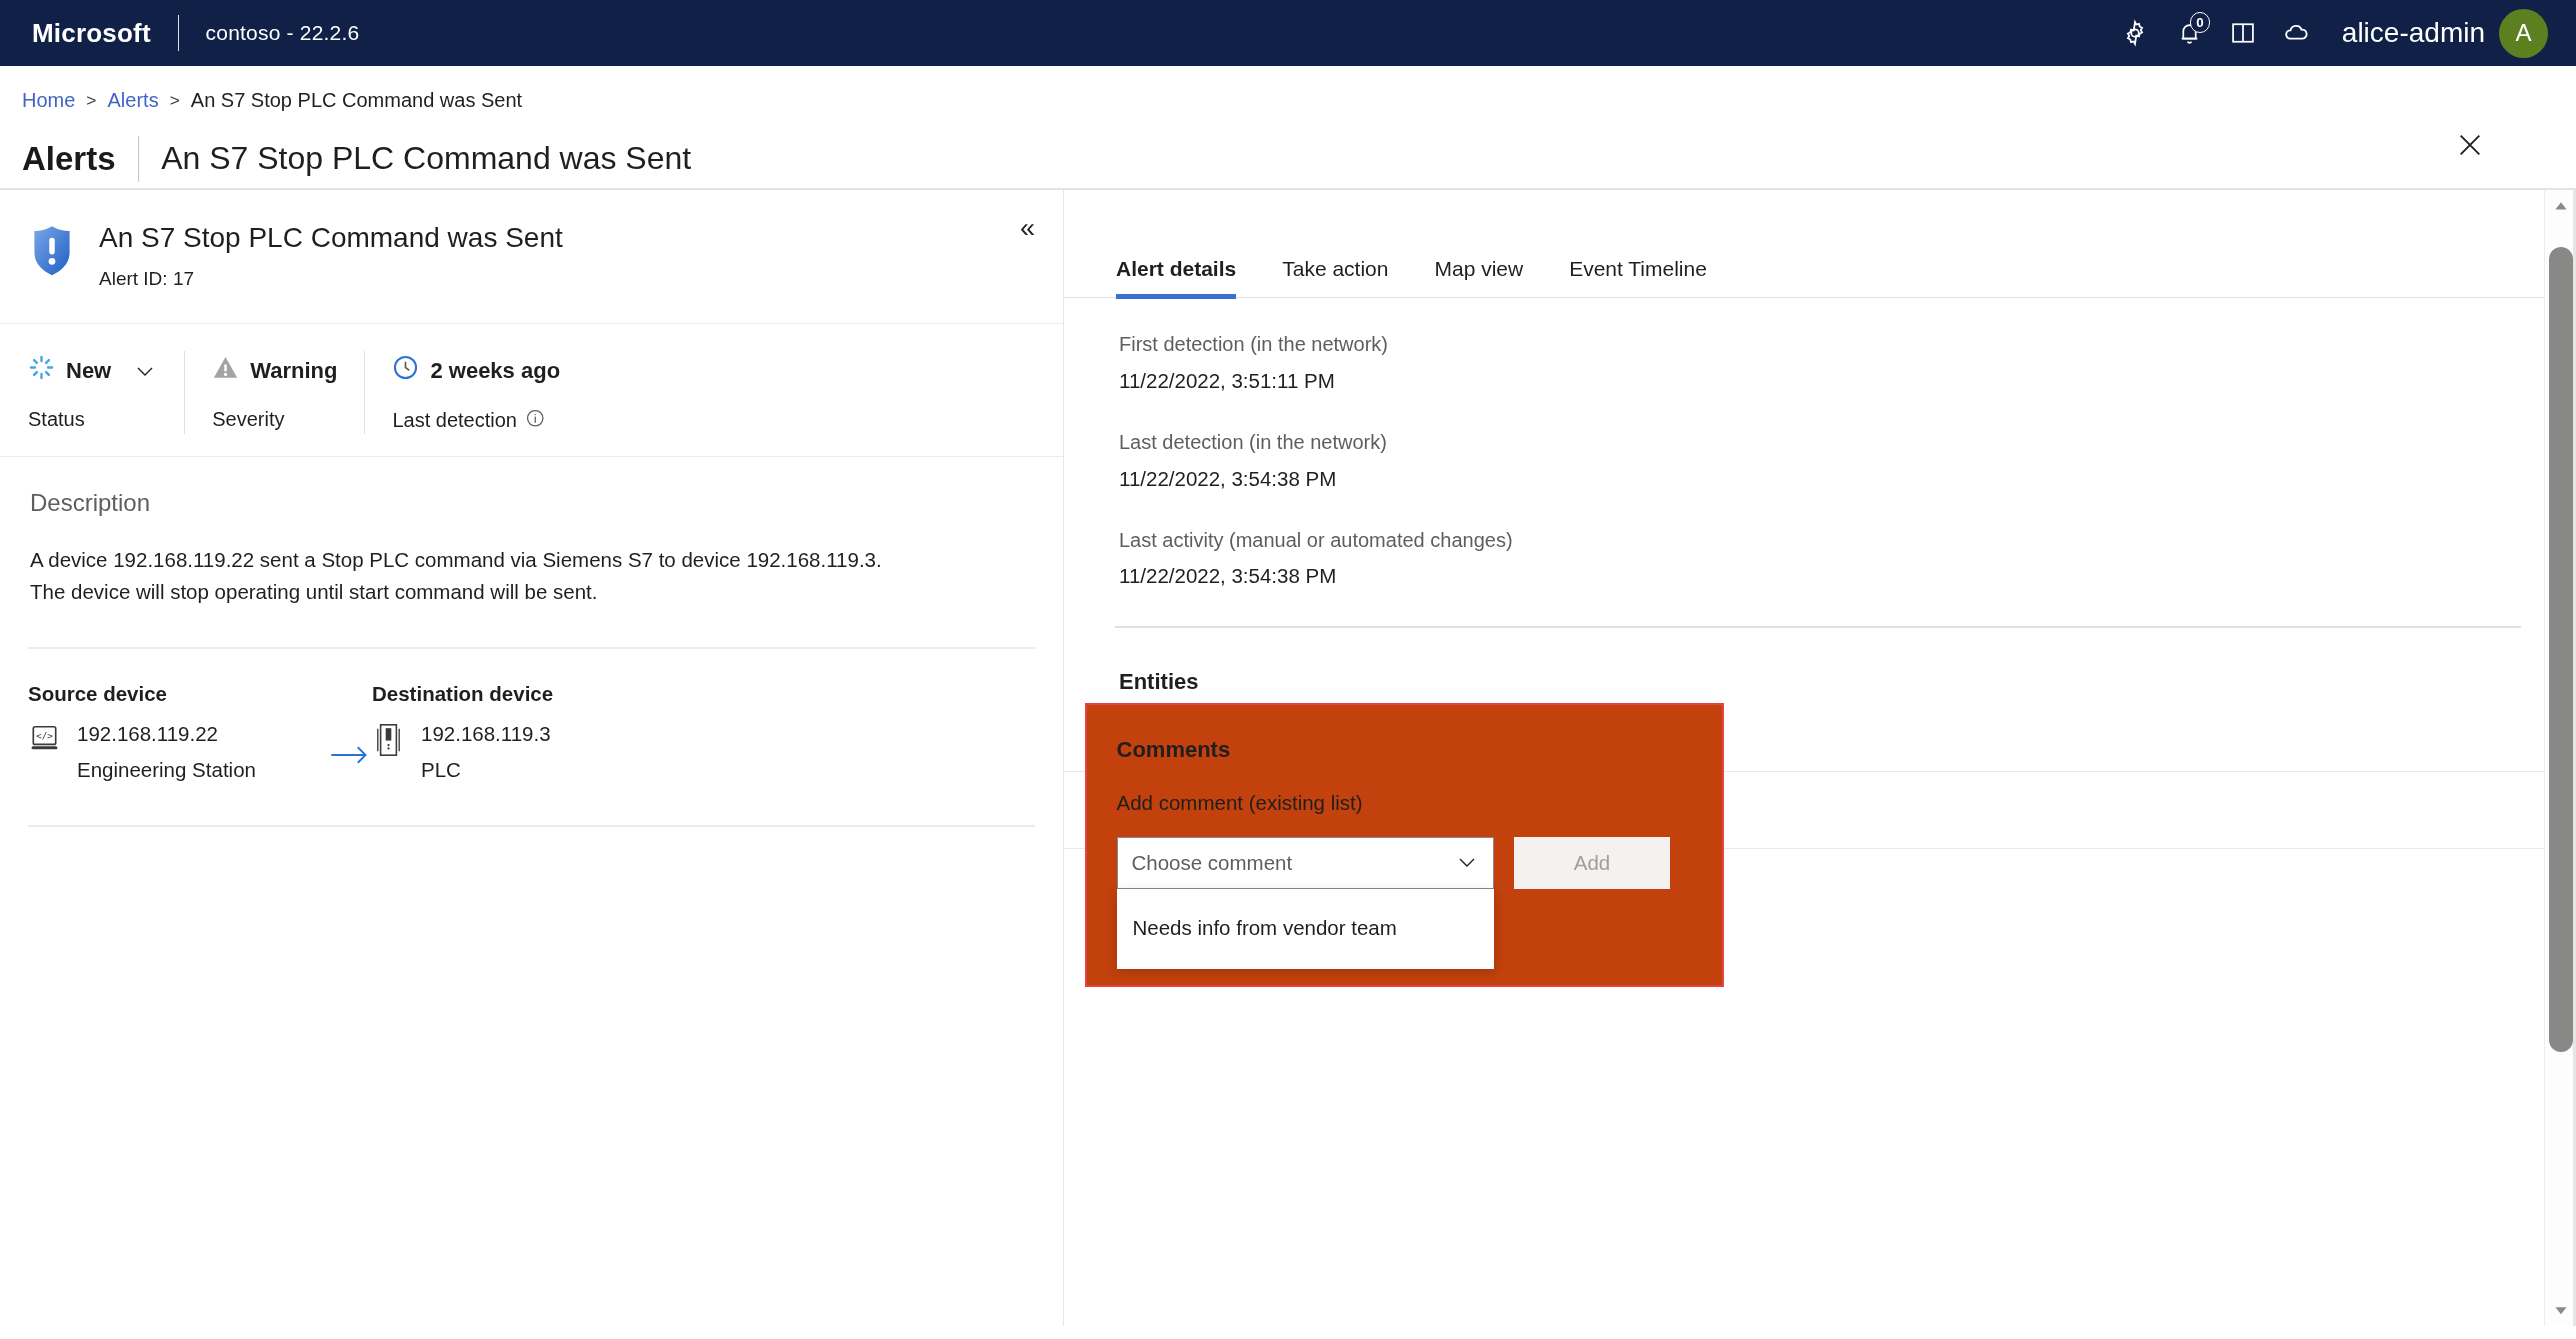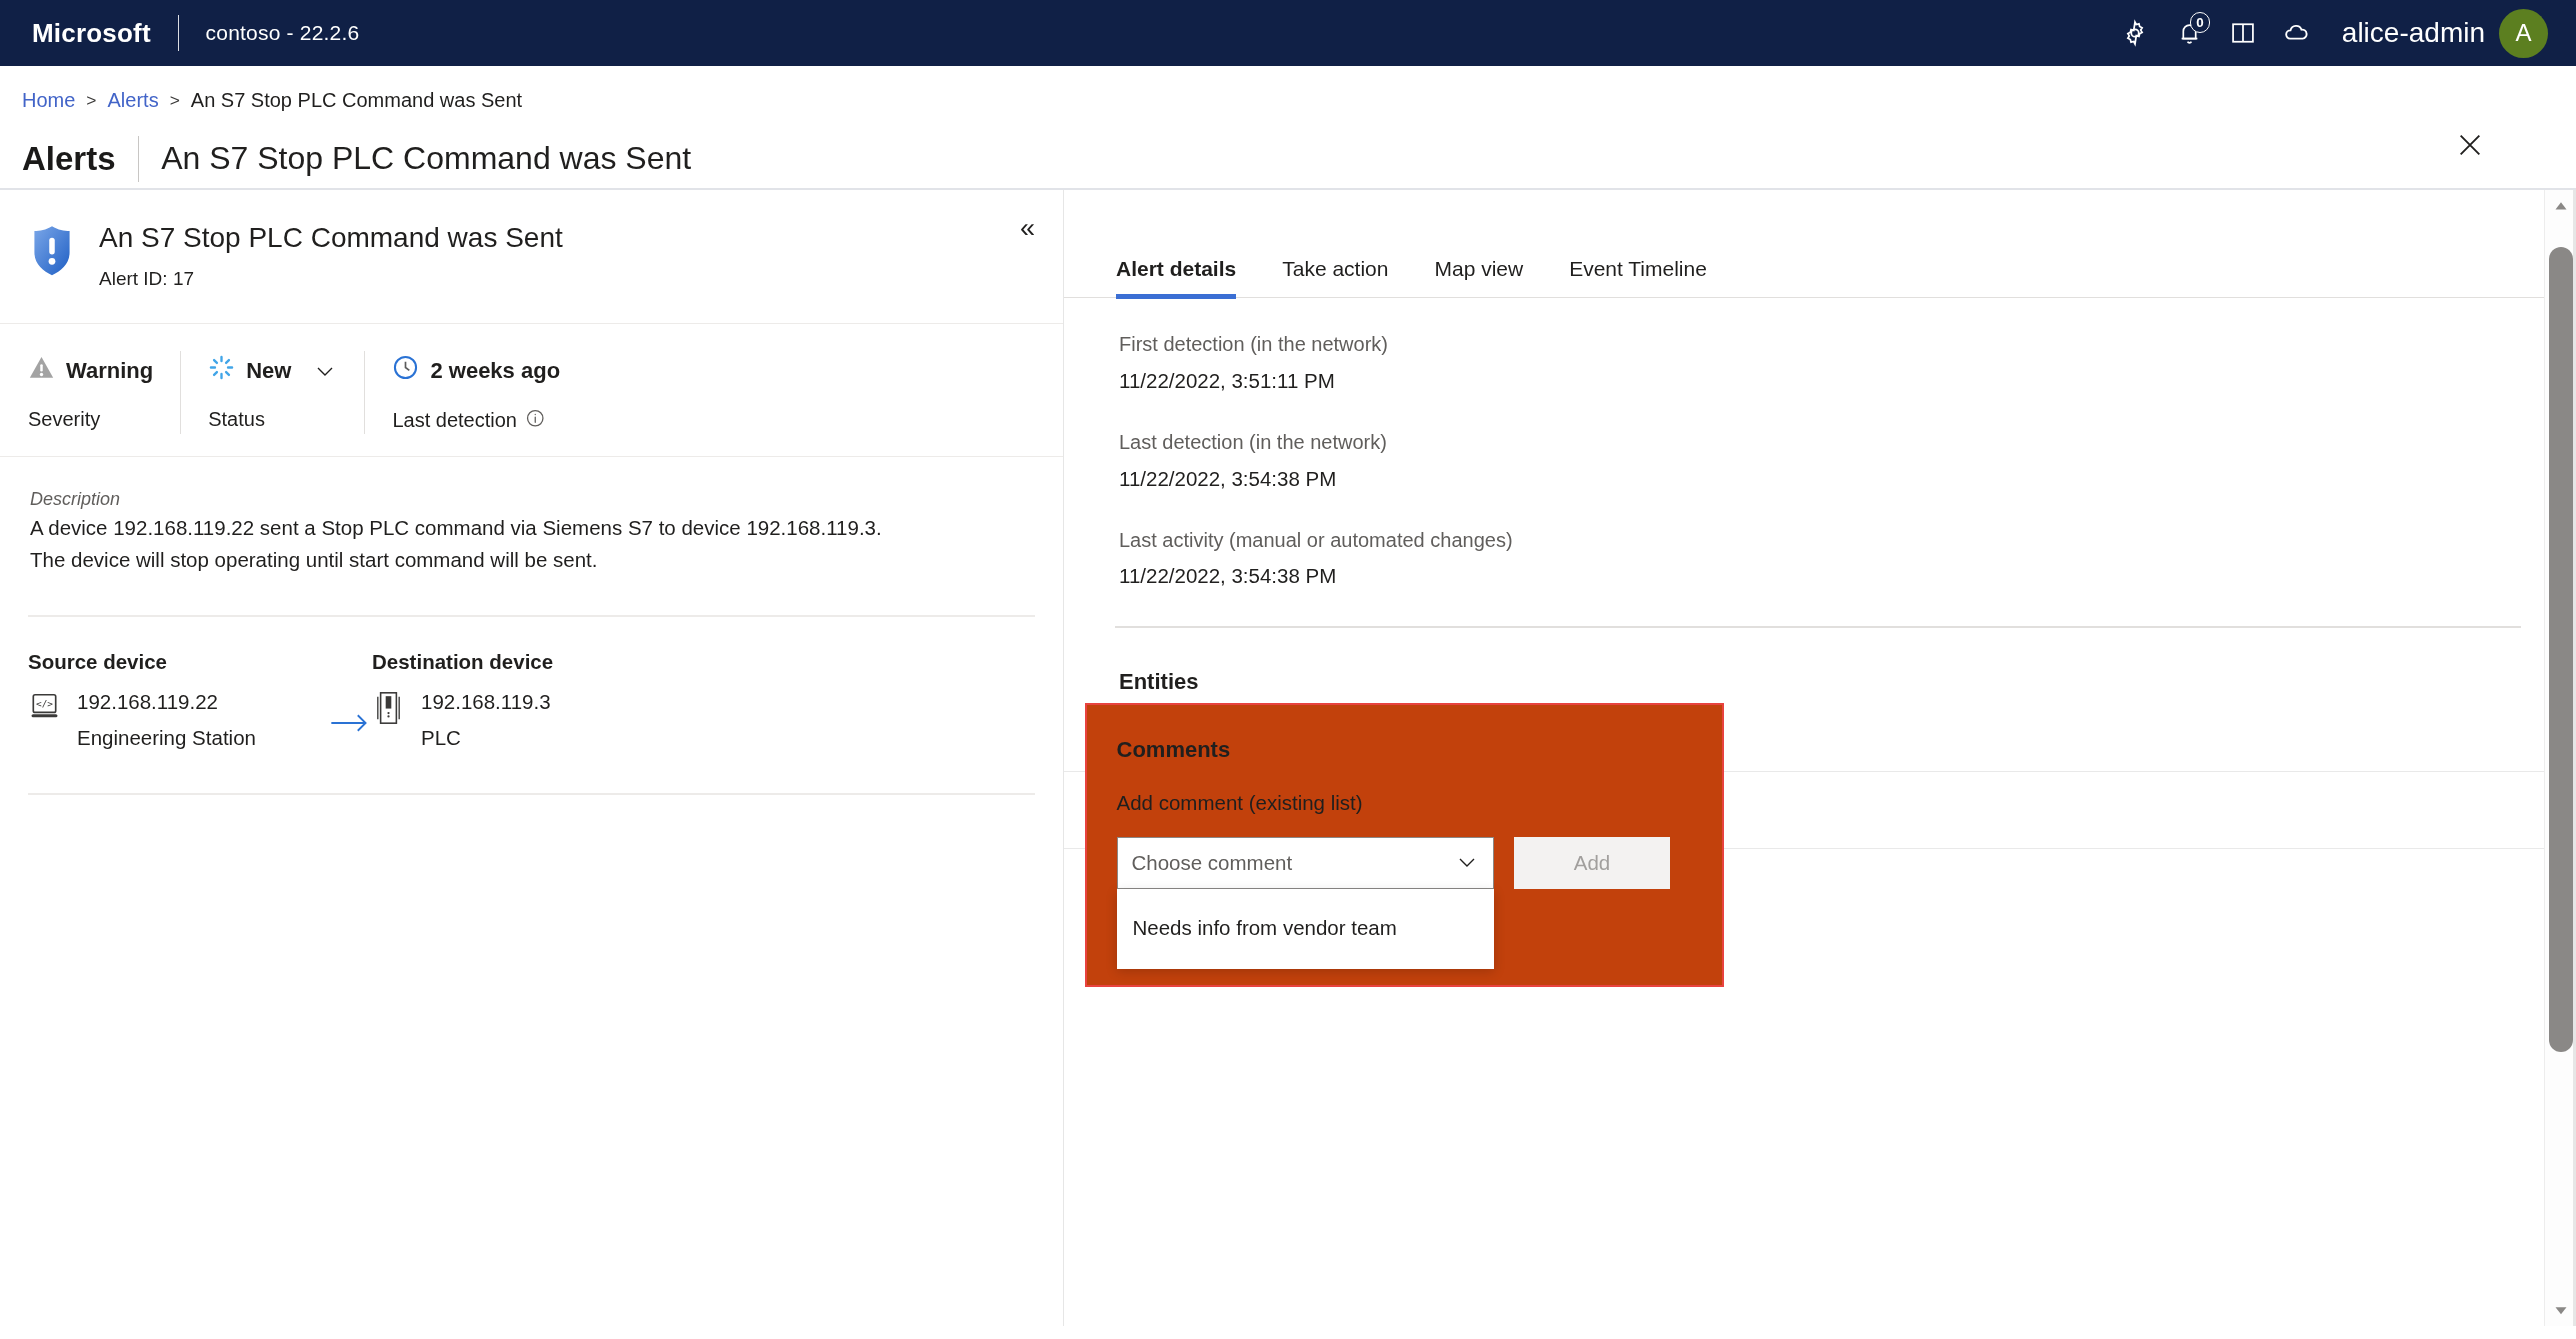--- a/index.html
+++ b/index.html
@@ -119,21 +119,21 @@
     font-size: 22px; font-weight: 600; color: #201f1e;
     height: 39px;
   }
   .stat-label {
     margin-top: 17.4px; font-size: 20px; color: #201f1e;
     display: flex; align-items: center; gap: 8px;
   }
   .chev-down { margin-left: 11px; cursor: pointer; display: flex; }
 
   .desc-block { padding: 32px 32px 28px 30px; }
-  .desc-label { font-size: 18px; color: #605e5c; margin-bottom: 2px; font-style: italic; }
+  .desc-label { font-size: 24px; color: #605e5c; margin-bottom: 27px; }
   .desc-text { font-size: 20.5px; color: #201f1e; line-height: 1.55; max-width: 995px; }
   .left-divider { height: 1.6px; background: #edebe9; margin: 11px 28px 0 28px; }
 
   .devices { display: flex; align-items: center; padding: 33px 28px 32px 28px; position: relative; }
   .dev-col { width: 442px; }
   .dev-label { font-size: 20.5px; font-weight: 600; color: #201f1e; margin-bottom: 16px; }
   .dev-row { display: flex; align-items: flex-start; gap: 16px; }
   .dev-txt-ip { font-size: 20.5px; color: #201f1e; }
   .dev-txt-type { font-size: 20.5px; color: #201f1e; margin-top: 12.6px; }
   .dev-arrow { margin: 49px 0 0 -142px; }
@@ -305,49 +305,49 @@
         <div class="alert-id">Alert ID: 17</div>
       </div>
       <span class="collapse-btn">«</span>
     </div>
 
     <div class="stats">
 
       <div class="stat">
         <div class="stat-value">
           <span>
+            <svg width="27" height="27" viewBox="0 0 24 24" stroke="#41a5e8" stroke-width="2.1" stroke-linecap="round">
+              <path d="M12 2.6v3.6M12 17.8v3.6M2.6 12h3.6M17.8 12h3.6M5.4 5.4l2.5 2.5M16.1 16.1l2.5 2.5M18.6 5.4l-2.5 2.5M7.9 16.1l-2.5 2.5"></path>
+            </svg>
+          </span>
+          <span>New</span>
+          <span class="chev-down">
+            <svg width="24" height="24" viewBox="0 0 24 24" fill="none" stroke="#201f1e" stroke-width="1.4">
+              <path d="M5 9l7 7 7-7"></path>
+            </svg>
+          </span>
+        </div>
+        <div class="stat-label">
+          <span>Status</span>
+        </div>
+      </div>
+
+      <div class="stat">
+        <div class="stat-value">
+          <span>
             <svg width="27" height="27" viewBox="0 0 24 24">
               <path d="M12 2.6L22.4 21H1.6z" fill="#a3a3a3"></path>
               <rect x="10.9" y="9" width="2.2" height="6.6" rx="1.1" fill="#ffffff"></rect>
               <circle cx="12" cy="18.2" r="1.5" fill="#ffffff"></circle>
             </svg>
           </span>
           <span>Warning</span>
         </div>
         <div class="stat-label">
           <span>Severity</span>
-        </div>
-      </div>
-
-      <div class="stat">
-        <div class="stat-value">
-          <span>
-            <svg width="27" height="27" viewBox="0 0 24 24" stroke="#41a5e8" stroke-width="2.1" stroke-linecap="round">
-              <path d="M12 2.6v3.6M12 17.8v3.6M2.6 12h3.6M17.8 12h3.6M5.4 5.4l2.5 2.5M16.1 16.1l2.5 2.5M18.6 5.4l-2.5 2.5M7.9 16.1l-2.5 2.5"></path>
-            </svg>
-          </span>
-          <span>New</span>
-          <span class="chev-down">
-            <svg width="24" height="24" viewBox="0 0 24 24" fill="none" stroke="#201f1e" stroke-width="1.4">
-              <path d="M5 9l7 7 7-7"></path>
-            </svg>
-          </span>
-        </div>
-        <div class="stat-label">
-          <span>Status</span>
         </div>
       </div>
 
       <div class="stat">
         <div class="stat-value">
           <span>
             <svg width="27" height="27" viewBox="0 0 24 24" fill="none" stroke="#2a72d4" stroke-width="1.8">
               <circle cx="12" cy="12" r="9.4"></circle>
               <path d="M12 6.8V12l3.4 2.6" stroke="#5c5c5c" stroke-width="1.5"></path>
             </svg>

